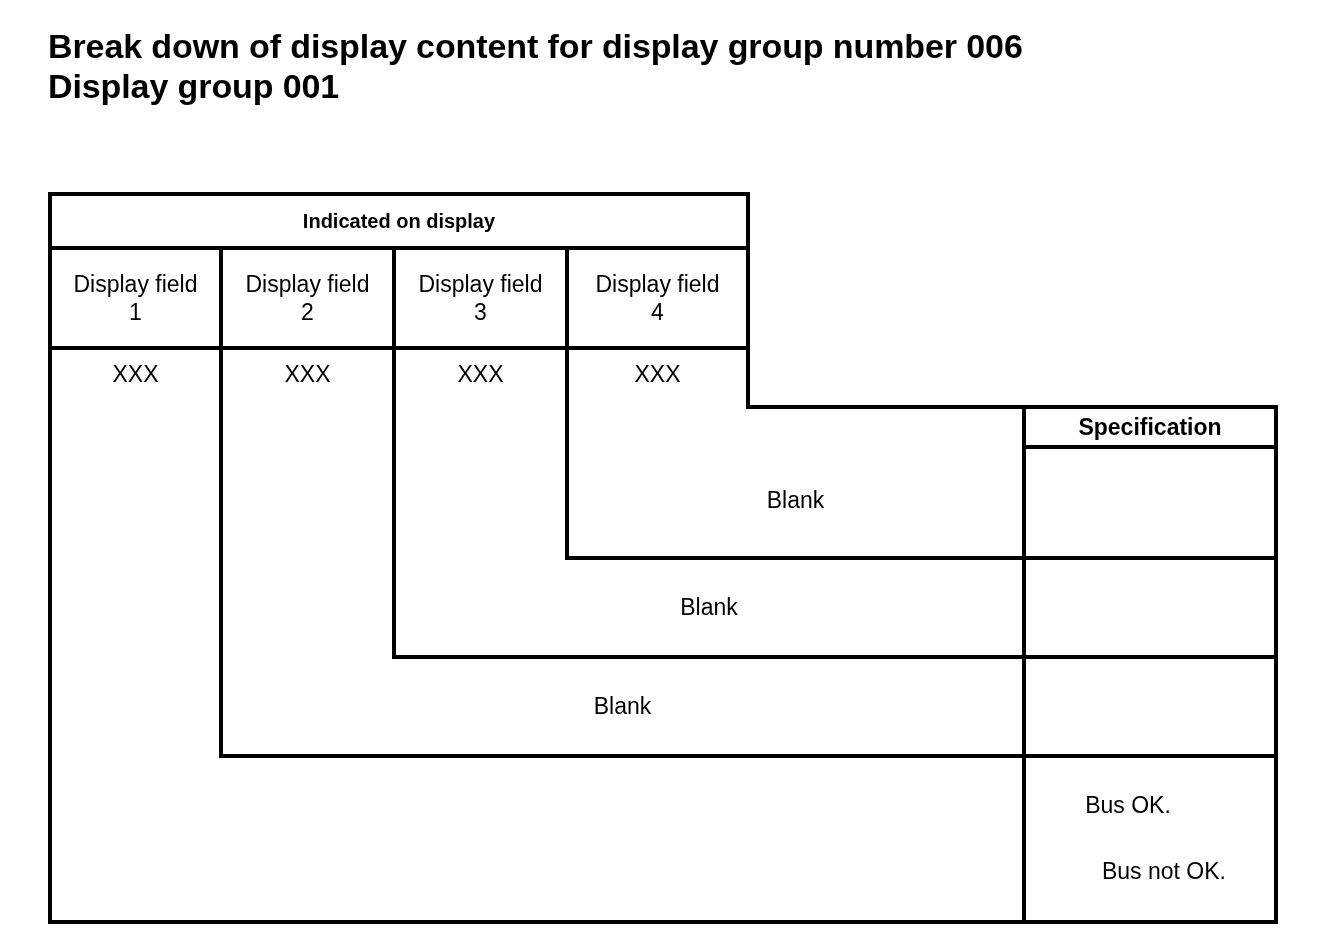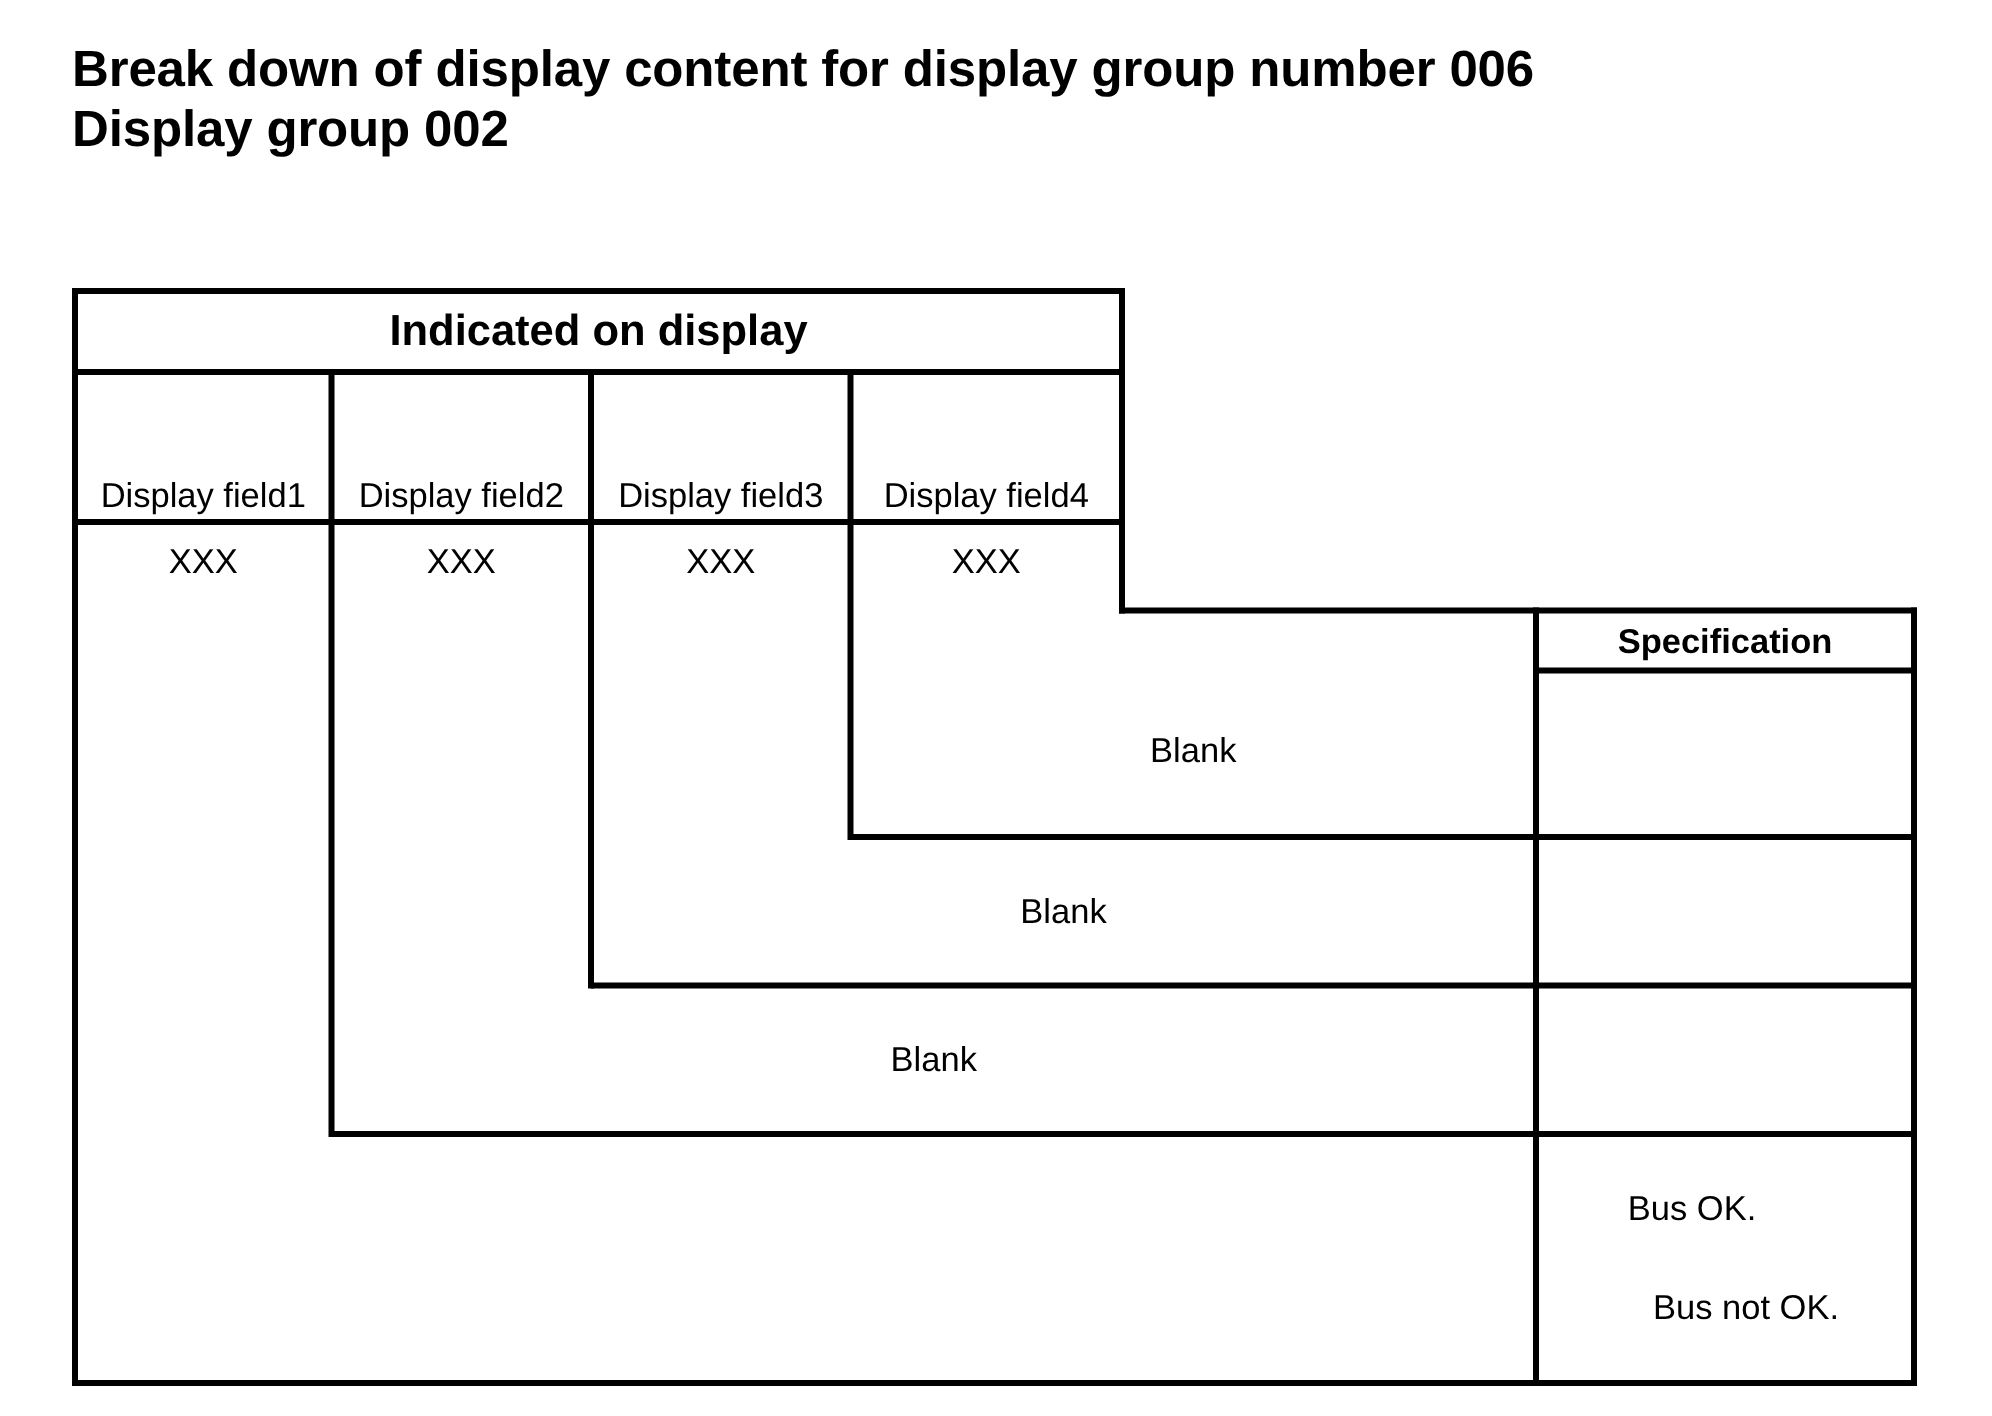--- a/index.html
+++ b/index.html
@@ -24,32 +24,32 @@
   .rule{position:absolute;background:#000000;}
   .rule.h{height:4px;}
   .rule.v{width:4px;}
 
   
   .cell{
     position:absolute;display:flex;align-items:center;justify-content:center;
     font-size:23px;line-height:28px;text-align:center;white-space:pre-line;
   }
   .cell.bold{font-weight:bold;}
-  .cell.big{font-size:29px;font-weight:bold;}
-  .cell.stack{flex-direction:row;margin-top:32px;}
+  .cell.big{font-size:20px;font-weight:bold;}
+  .cell.stack{flex-direction:column;}
   .cell .sub{display:block;}
 </style>
 </head>
 <body>
 
 <div id="stage">
 
   <div class="heading">
     <div class="line">Break down of display content for display group number 006</div>
-    <div class="line">Display group 002</div>
+    <div class="line">Display group 001</div>
   </div>
 
   <div class="diagram">
 
     <div class="rule h" style="left:48px;  top:192px; width:702px;"></div>
 
     <div class="rule h" style="left:48px;  top:246px; width:702px;"></div>
 
     <div class="rule h" style="left:48px;  top:346px; width:702px;"></div>
 

